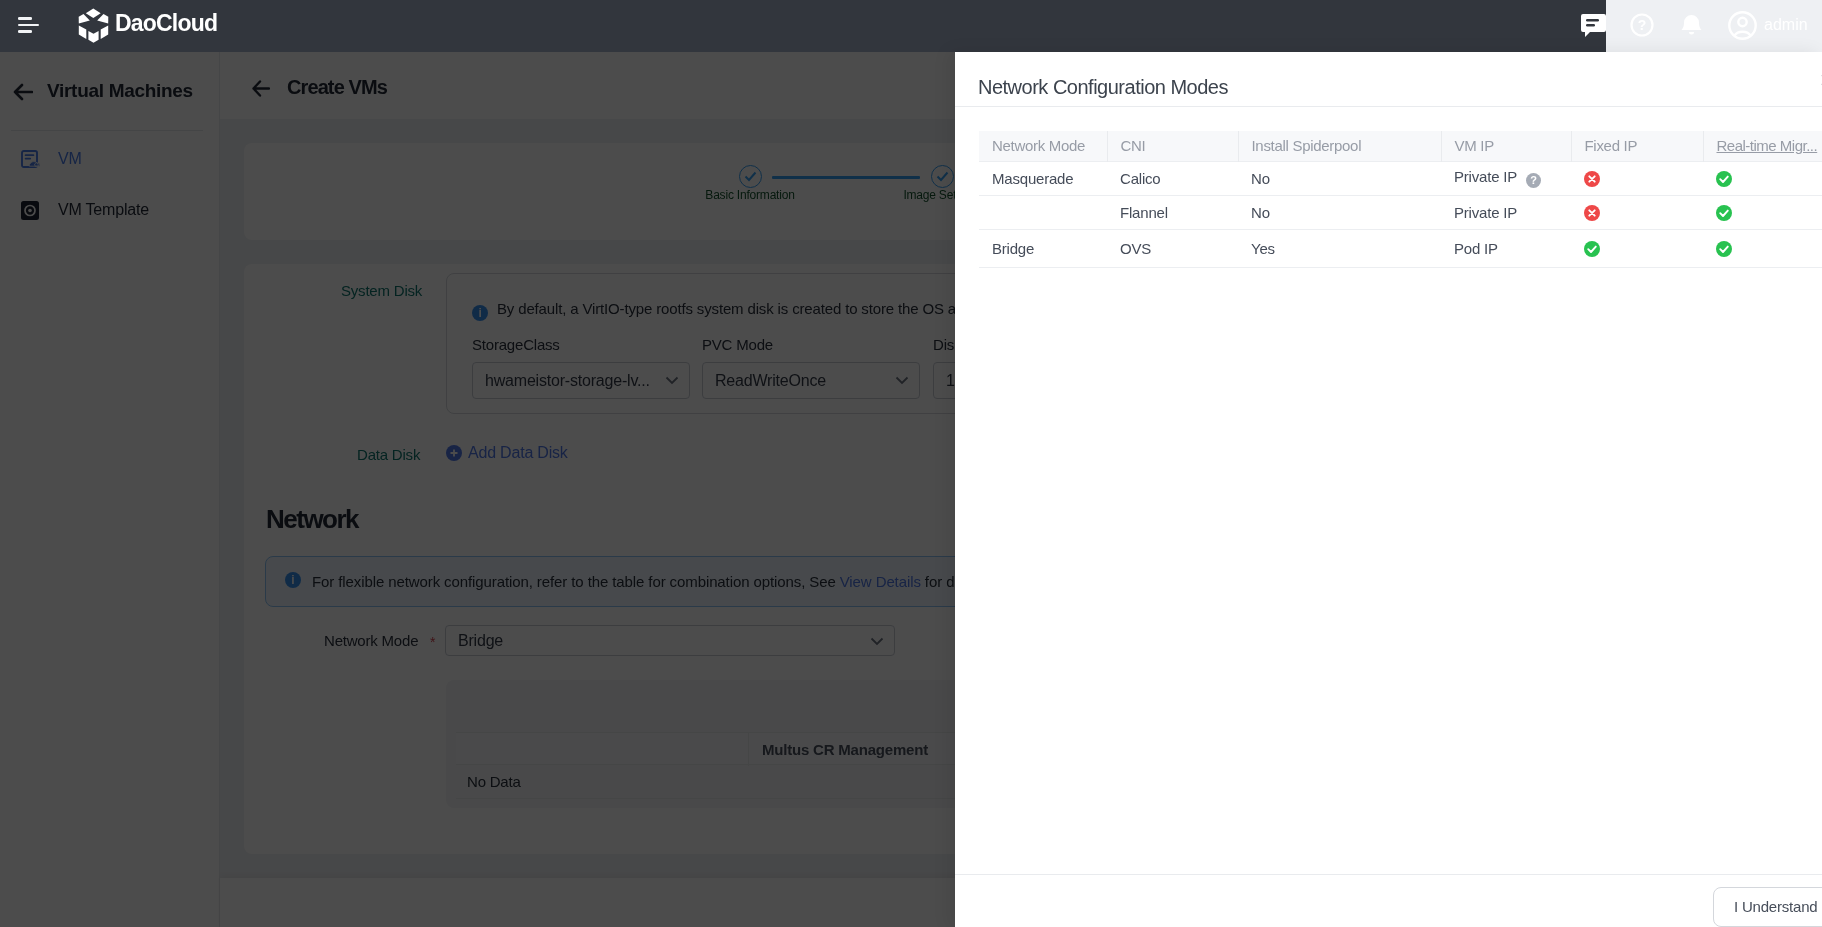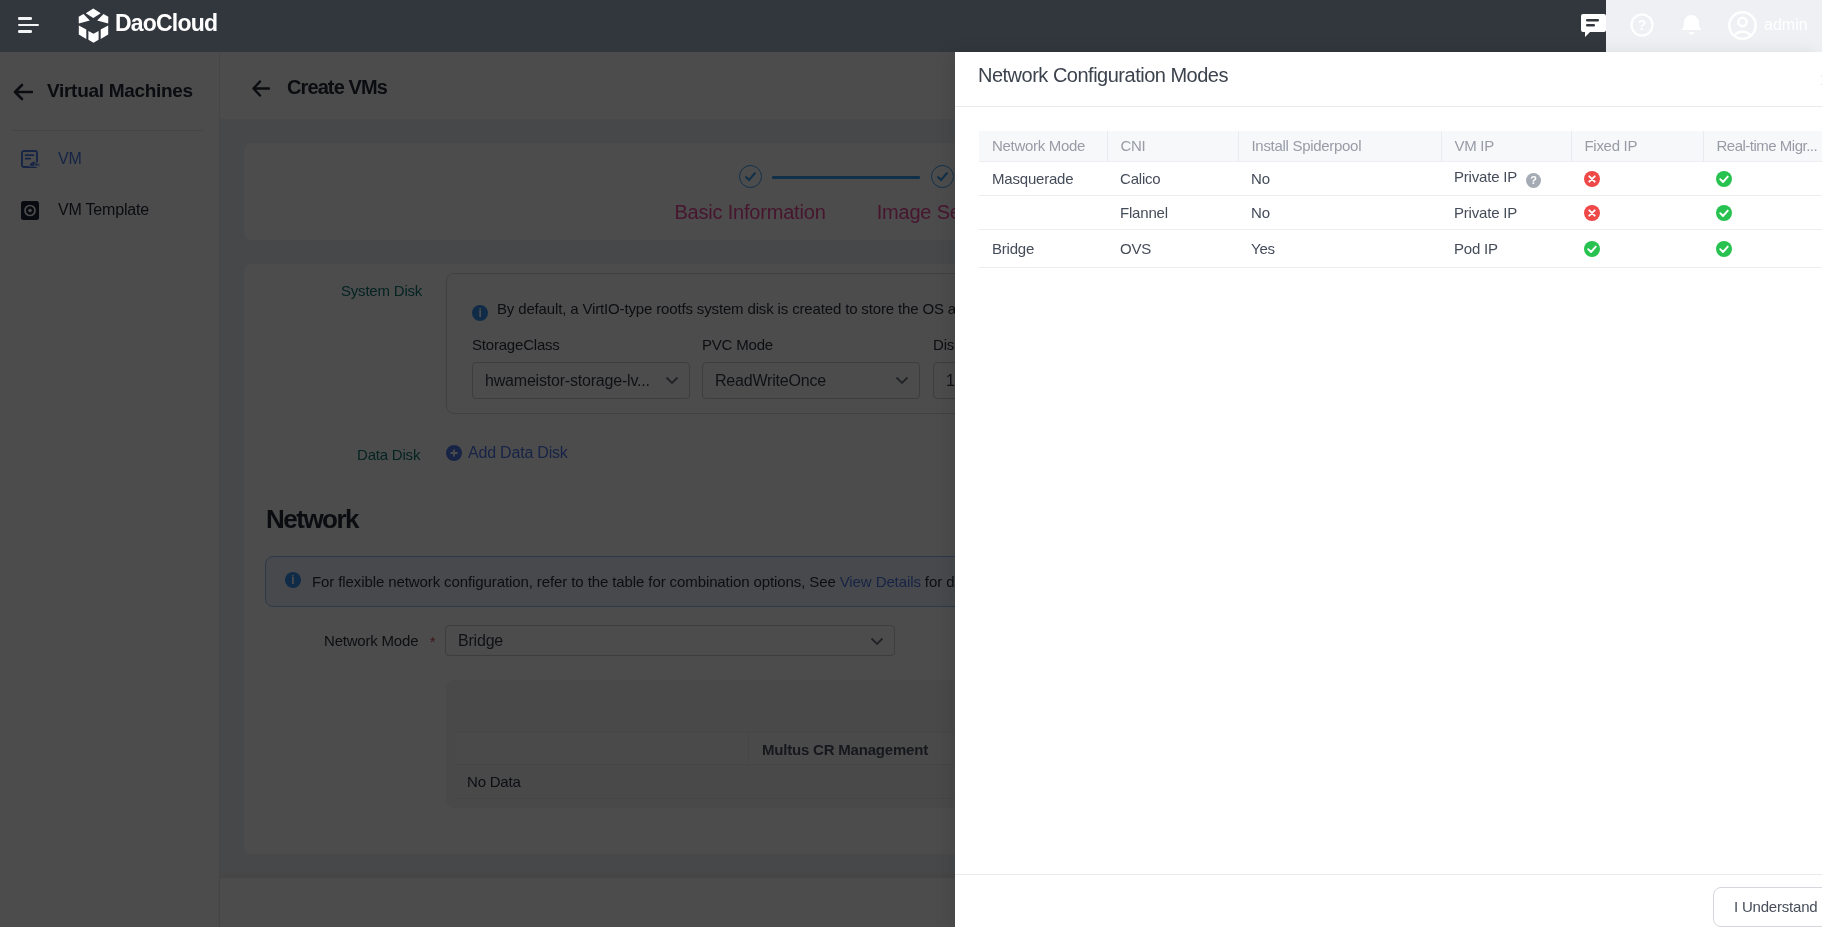--- a/index.html
+++ b/index.html
@@ -38,21 +38,21 @@
 .pg-title { position:absolute; left:67px; top:24px; font-size:20px; font-weight:bold; color:#242b38; letter-spacing:-0.9px;text-align:right; }
 .content { position:absolute; left:0; top:67px; width:1602px; height:759px; background:#eef0f3; }
 .card1 { position:absolute; left:24px; top:24px; width:1554px; height:97px; background:#fff; border-radius:8px; }
 .card2 { position:absolute; left:24px; top:145px; width:1554px; height:590px; background:#fff; border-radius:8px; }
 .footerbar { position:absolute; left:0; top:826px; width:1602px; height:49px; background:#fff; box-shadow:0 -2px 6px rgba(0,0,0,0.05); }
 
 
 .step { position:absolute; top:22px; width:200px; text-align:center; }
 .step .circ { width:23px; height:23px; border-radius:50%; border:1.5px solid #38a0f5; margin:0 auto; position:relative; }
 .step .circ svg { position:absolute; left:4px; top:5px; }
-.step .lbl { margin-top:13px; font-size:20px; color:#ec4899; letter-spacing:-0.2px; }
+.step .lbl { font-size:12px; color:#14532d; letter-spacing:-0.2px; }
 .stepline { position:absolute; top:33px; height:2.5px; background:#38a0f5; border-radius:1px; }
 
 
 .flabel { position:absolute; font-size:15px; color:#0f766e; letter-spacing:-0.2px; }
 .sysbox { position:absolute; left:202px; top:9px; width:1327px; height:141px; border:1px solid #d5d8dd; border-radius:8px; }
 .infoi { display:inline-block; width:16px; height:16px; border-radius:50%; background:#3890ef; color:#fff; font-size:12px; font-weight:bold; text-align:center; line-height:16px; }
 .sysbox .note { position:absolute; left:25px; top:26px; font-size:15px; color:#2a313d; letter-spacing:-0.15px; }
 .sysbox .note .infoi { margin-right:9px; vertical-align:-3px; }
 .sellbl { position:absolute; top:62px; font-size:15px; color:#2a313d; letter-spacing:-0.2px; }
 .sel { position:absolute; border:1px solid #c9cdd4; border-radius:4px; height:37px; background:#fff; font-size:16px; color:#343b48; letter-spacing:-0.2px; line-height:35px; padding-left:12px; }
@@ -73,26 +73,26 @@
 .subtbl .hcell { position:absolute; top:0; height:33px; line-height:33px; font-size:15px; font-weight:bold; color:#4b5260; letter-spacing:-0.2px; padding-left:14px; }
 .subtbl .vline { position:absolute; top:0; width:1px; height:33px; background:#e7e9ec; }
 .subtbl .brow { height:34px; line-height:34px; font-size:15px; color:#2a313d; padding-left:11px; border-bottom:1px solid #e7e9ec; letter-spacing:-0.2px; }
 
 
 .mask { position:absolute; left:0; top:52px; width:955px; height:875px; background:rgba(0,0,0,0.70); z-index:50; }
 
 
 .drawer { position:absolute; left:955px; top:52px; width:867px; height:875px; background:#fff; z-index:60; box-shadow:-6px 0 16px rgba(0,0,0,0.08); }
 .dr-hdr { position:absolute; left:0; top:0; width:867px; height:55px; border-bottom:1px solid #e9ebee; }
-.dr-title { position:absolute; left:23px; top:12px; font-size:20px; color:#3c434d; letter-spacing:-0.5px; }
+.dr-title { position:absolute; left:23px; top:24px; font-size:20px; color:#3c434d; letter-spacing:-0.5px; }
 .dr-close { position:absolute; left:864px; top:17px; font-size:19px; color:#9aa0aa; }
 .dr-body { position:absolute; left:24px; top:79px; width:843px; }
 table.modes { border-collapse:collapse; width:843px; table-layout:fixed; }
 table.modes th { background:#f7f8fa; height:30px; font-size:15px; font-weight:500; color:#979ca6; text-align:left; padding:0 0 0 13px; border-right:1px solid #e9ebee; letter-spacing:-0.3px; }
-table.modes th:last-child { border-right:none; white-space:nowrap; overflow:hidden; text-overflow:ellipsis; letter-spacing:-0.5px; }
+table.modes th:last-child { border-right:none; white-space:nowrap; overflow:hidden; text-overflow:ellipsis; letter-spacing:-0.5px;text-decoration:underline; }
 table.modes tr:last-child td { height:38px; } table.modes td { height:34px; font-size:15px; color:#454c59; padding:0 0 0 13px; border-bottom:1px solid #eceef1; letter-spacing:-0.2px; }
 table.modes tr.first td { border-top:1px solid #eceef1; }
 .qmark { display:inline-block; width:15px; height:15px; border-radius:50%; background:#a5abb5; color:#fff; font-size:11px; font-weight:bold; text-align:center; line-height:15px; vertical-align:-2.5px; margin-left:9px; }
 .dr-ftr { position:absolute; left:0; top:822px; width:867px; height:53px; border-top:1px solid #e9ebee; }
 .ibtn { position:absolute; left:758px; top:12px; width:120px; height:40px; border:1px solid #d4d7dc; border-radius:8px; background:#fff; font-size:15px; color:#474e5a; text-align:left; padding-left:20px; line-height:38px; letter-spacing:-0.2px; }
 </style>
 </head>
 <body>
 
 <div class="tophdr">

